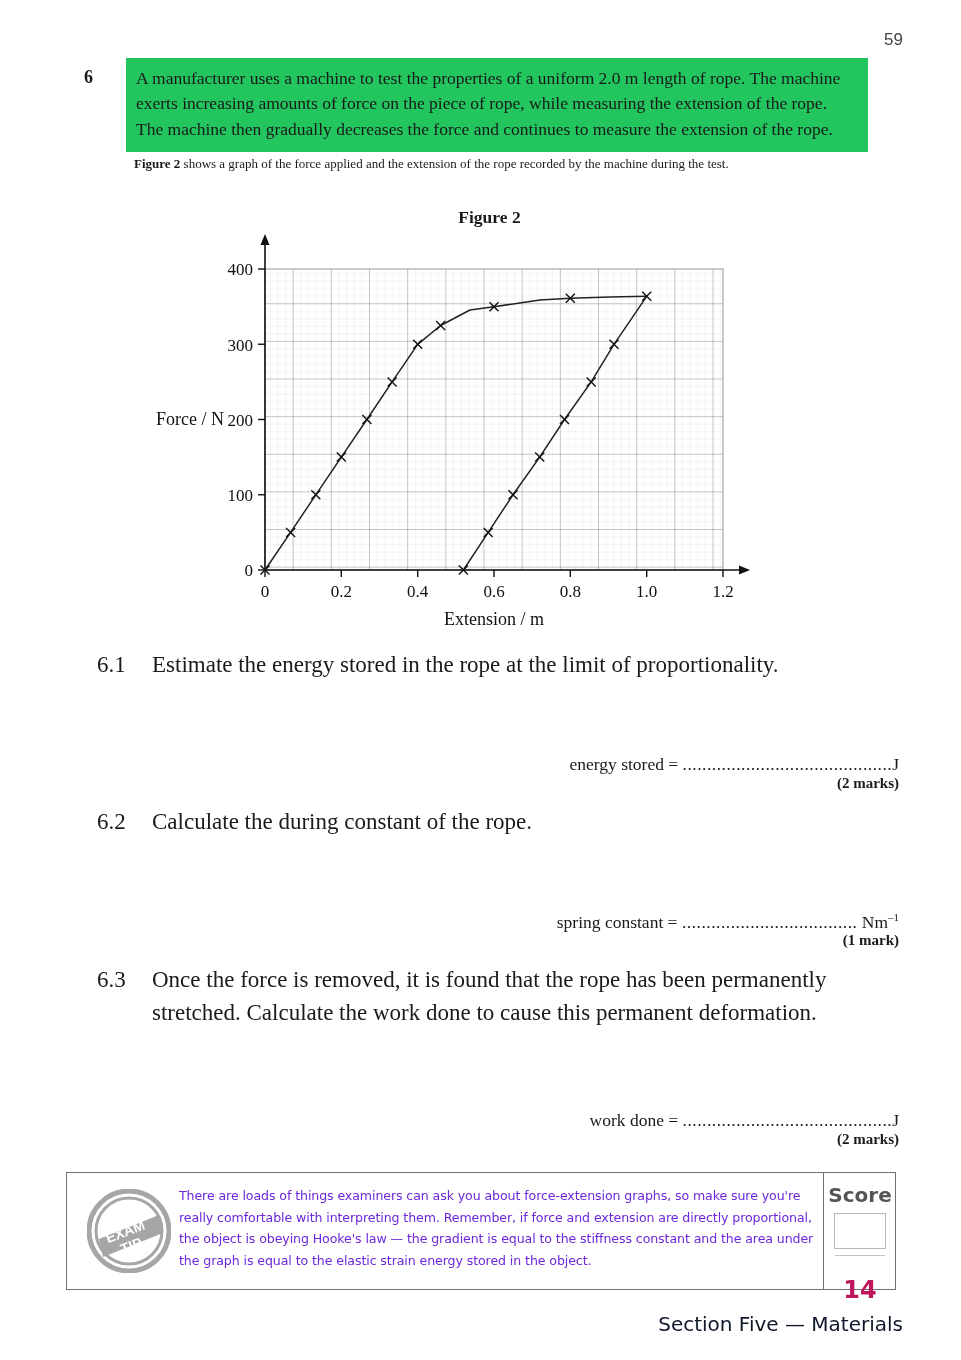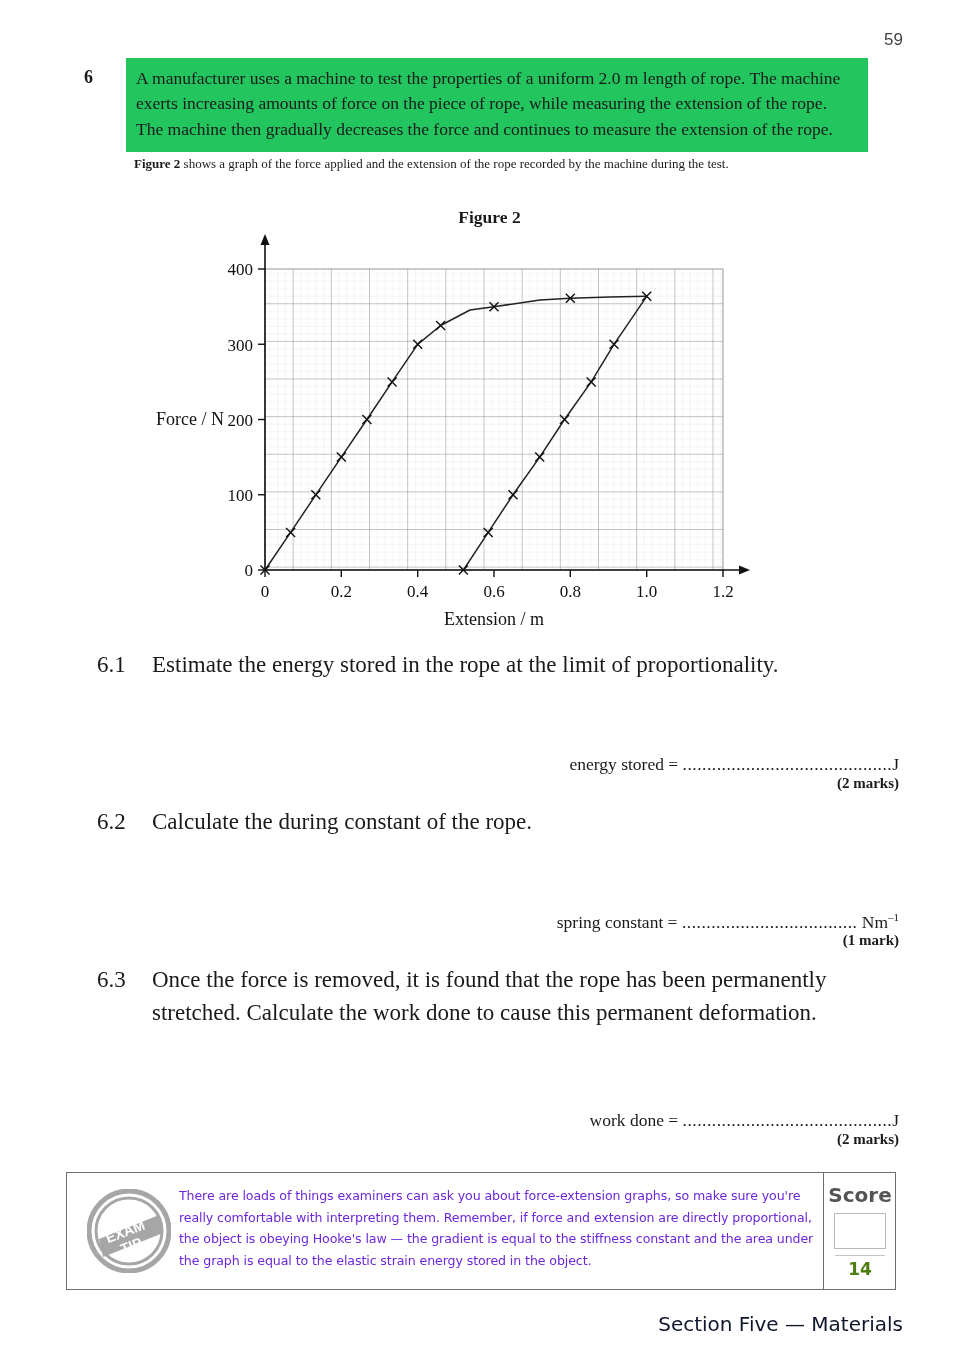--- a/index.html
+++ b/index.html
@@ -176,24 +176,24 @@
     border: 1px solid #b8b8b8;
     background: #fff;
   }
   .score-rule {
     margin: 6px auto 0 auto;
     width: 50px;
     height: 1px;
     background: #c4c4c4;
   }
   .score-total {
-    margin-top: 3px;
-    font-size: 17px;
+    margin-top: 20px;
+    font-size: 24px;
     font-weight: bold;
-    color: #4d7c0f;
+    color: #be185d;
   }
 
   
   .footer {
     position: absolute;
     right: 58px;
     top: 1312px;
     font-family: "DejaVu Sans", sans-serif;
     font-size: 20px;
     color: #0f172a;

